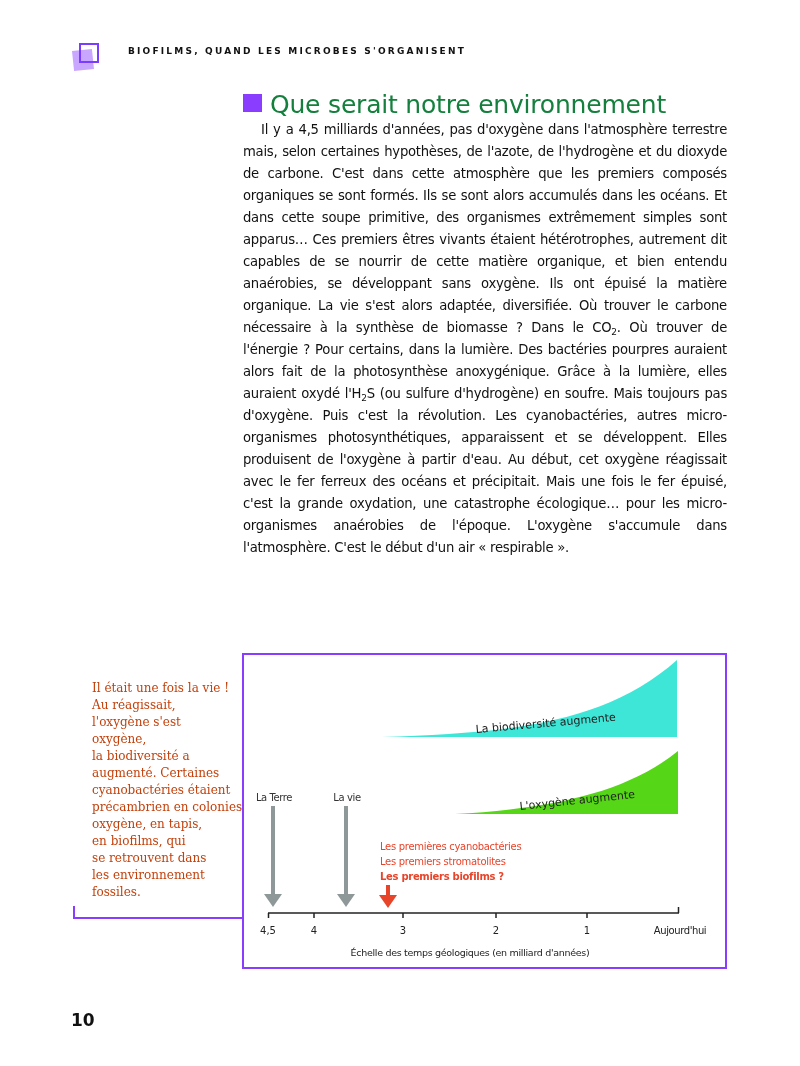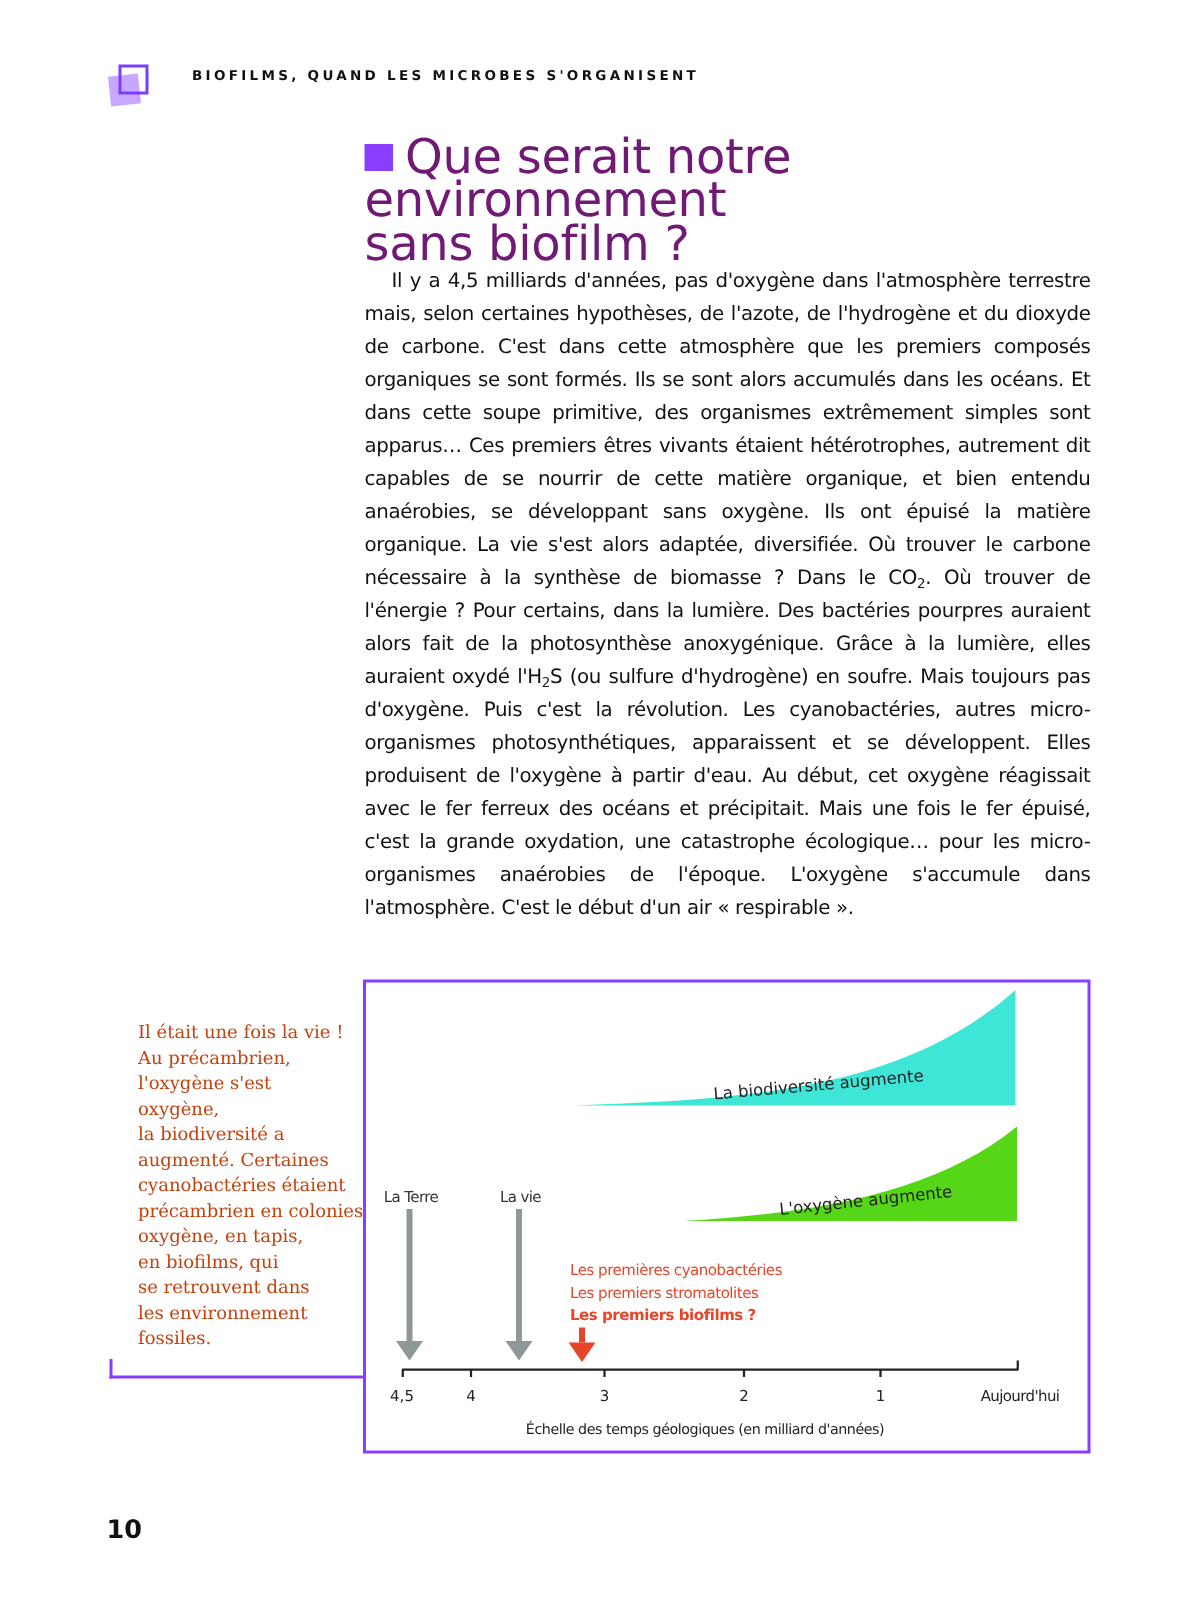--- a/index.html
+++ b/index.html
@@ -8,21 +8,21 @@
 
     
     .running-header { position: absolute; left: 70px; top: 40px; height: 30px; }
     .rh-logo { position: absolute; left: 0; top: 0; width: 34px; height: 34px; }
     .rh-logo .back { position: absolute; left: 3px; top: 10px; width: 20px; height: 20px; background: #c9a6ff; transform: rotate(-6deg); }
     .rh-logo .front { position: absolute; left: 9px; top: 3px; width: 20px; height: 20px; border: 2px solid #7a3cff; }
     .rh-title { position: absolute; left: 58px; top: 6px; white-space: nowrap; font-family: "DejaVu Sans", sans-serif; font-weight: bold; font-size: 9px; letter-spacing: 2.2px; color: #111; }
 
     
     .main-col { position: absolute; left: 243px; top: 90px; width: 484px; }
-    .section-title { font-family: "DejaVu Sans", sans-serif; font-size: 32px; line-height: 29px; font-weight: normal; color: #701a75; letter-spacing: -0.2px; }
+    .section-title { font-family: "DejaVu Sans", sans-serif; font-size: 25px; line-height: 29px; font-weight: normal; color: #15803d; letter-spacing: -0.2px; }
     .section-title .sq { display: inline-block; width: 19px; height: 18px; background: #8a3dff; margin-right: 8px; vertical-align: 1px; }
     .para { font-family: "DejaVu Sans", sans-serif; font-size: 13.2px; line-height: 22px; text-align: justify; text-indent: 18px; color: #111; letter-spacing: -0.25px; }
     .intro { margin-top: 4px; }
     .sub-title { font-family: "DejaVu Sans", sans-serif; font-size: 18px; line-height: 22px; margin-top: 16px; color: #111; letter-spacing: -0.2px; }
     sub { font-size: 9px; vertical-align: -3px; line-height: 0; }
 
     
     .caption { position: absolute; left: 92px; top: 680px; width: 150px; font-family: "DejaVu Serif", serif; font-size: 12px; line-height: 17px; color: #c2410c; }
     .caption span { display: block; white-space: nowrap; }
     .caption-bracket { position: absolute; left: 73px; top: 906px; width: 170px; height: 13px; border-left: 2px solid #8a3dff; border-bottom: 2px solid #8a3dff; }
@@ -41,29 +41,28 @@
   <div class="rh-logo">
     <div class="back"></div>
     <div class="front"></div>
   </div>
   <div class="rh-title">BIOFILMS, QUAND LES MICROBES S'ORGANISENT</div>
 </div>
 
 <div class="main-col">
   <h1 class="section-title">
     <span class="sq"></span><span>Que serait notre environnement</span><br>
-    <span>sans biofilm ?</span>
   </h1>
 
   <p class="para"><span>Il y a 4,5 milliards d'années, pas d'oxygène dans l'atmosphère terrestre mais, selon certaines hypothèses, de l'azote, de l'hydrogène et du dioxyde de carbone. C'est dans cette atmosphère que les premiers composés organiques se sont formés. Ils se sont alors accumulés dans les océans. Et dans cette soupe primitive, des organismes extrêmement simples sont apparus… Ces premiers êtres vivants étaient hétérotrophes, autrement dit capables de se nourrir de cette matière organique, et bien entendu anaérobies, se développant sans oxygène. Ils ont épuisé la matière organique. La vie s'est alors adaptée, diversifiée. Où trouver le carbone nécessaire à la synthèse de biomasse ? Dans le CO</span><sub>2</sub><span>. Où trouver de l'énergie ? Pour certains, dans la lumière. Des bactéries pourpres auraient alors fait de la photosynthèse anoxygénique. Grâce à la lumière, elles auraient oxydé l'H</span><sub>2</sub><span>S (ou sulfure d'hydrogène) en soufre. Mais toujours pas d'oxygène. Puis c'est la révolution. Les cyanobactéries, autres micro-organismes photosynthétiques, apparaissent et se développent. Elles produisent de l'oxygène à partir d'eau. Au début, cet oxygène réagissait avec le fer ferreux des océans et précipitait. Mais une fois le fer épuisé, c'est la grande oxydation, une catastrophe écologique… pour les micro-organismes anaérobies de l'époque. L'oxygène s'accumule dans l'atmosphère. C'est le début d'un air « respirable ».</span></p>
 </div>
 
 <div class="caption">
   <span>Il était une fois la vie !</span>
-  <span>Au précambrien,</span>
+  <span>Au réagissait,</span>
   <span>l'oxygène s'est</span>
   <span>oxygène,</span>
   <span>la biodiversité a</span>
   <span>augmenté. Certaines</span>
   <span>cyanobactéries étaient</span>
   <span>précambrien en colonies</span>
   <span>oxygène, en tapis,</span>
   <span>en biofilms, qui</span>
   <span>se retrouvent dans</span>
   <span>les environnement</span>

